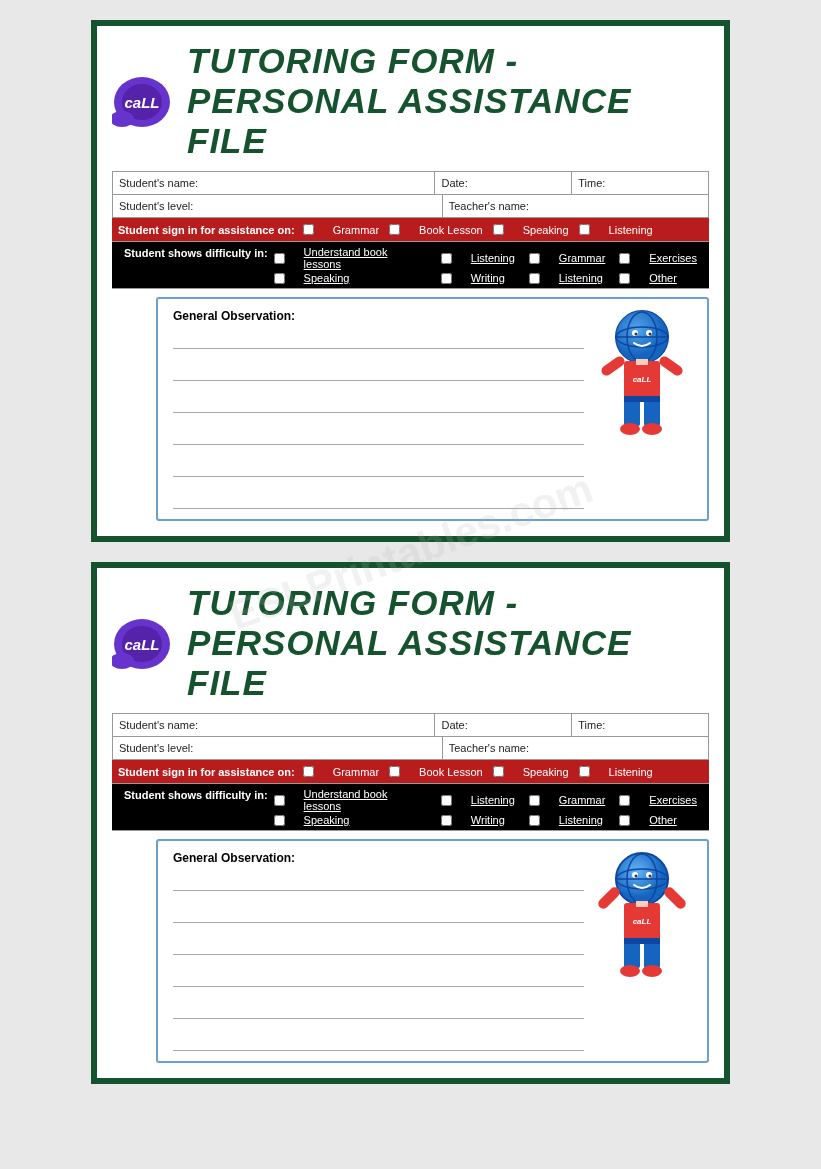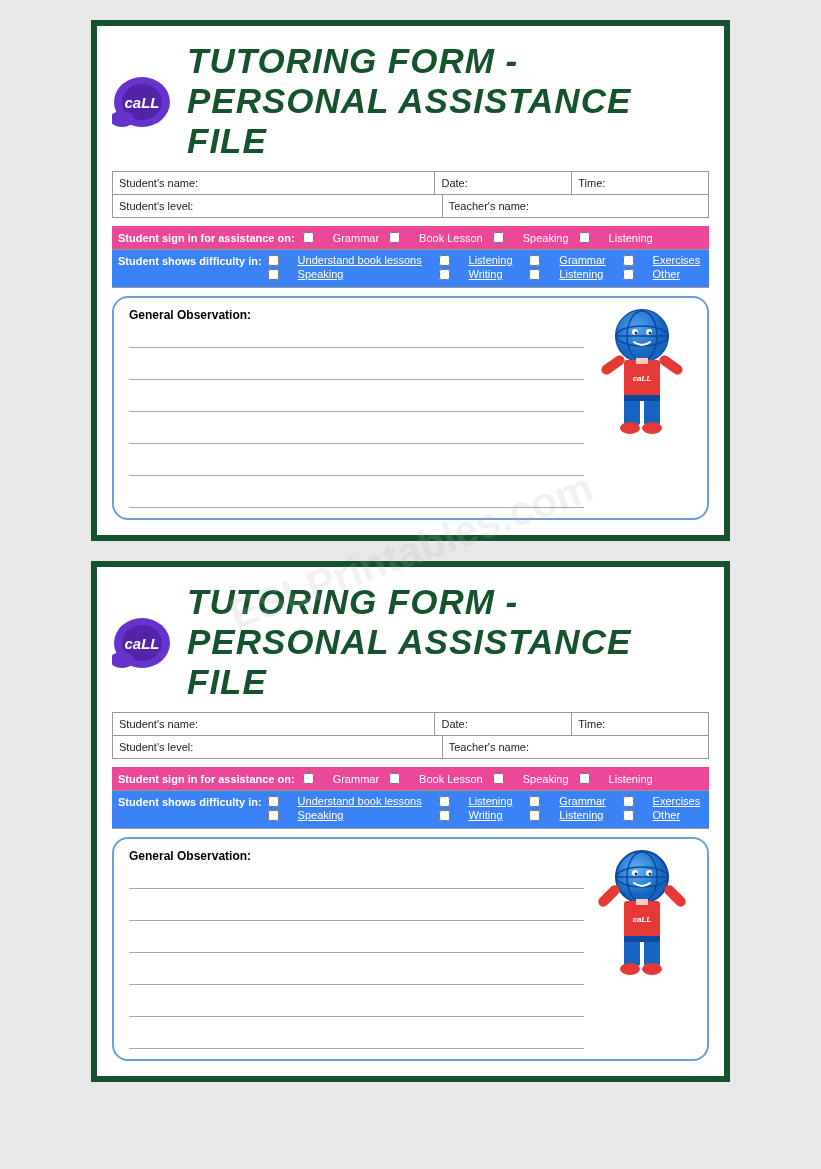--- a/index.html
+++ b/index.html
@@ -33,21 +33,21 @@
       font-size: 35px;
       font-weight: 900;
       color: #14532d;
       letter-spacing: 1px;
       font-style: italic;
       text-transform: uppercase;
       font-family: Arial Black, Arial, sans-serif;
     }
     .form-section {
       border: 1px solid #999;
-      margin-bottom: 8px;
+      margin-bottom: 0;
     }
     .form-row {
       display: flex;
       border-bottom: 1px solid #999;
     }
     .form-row:last-child {
       border-bottom: none;
     }
     .form-cell {
       padding: 4px 6px;
@@ -59,21 +59,21 @@
       align-items: center;
     }
     .form-cell:last-child {
       border-right: none;
     }
     .form-cell.label {
       font-weight: normal;
       color: #222;
     }
     .sign-in-row {
-      background: #ec4899;
+      background: #b91c1c;
       color: white;
       display: flex;
       align-items: center;
       padding: 4px 6px;
       border-bottom: 1px solid #999;
       min-height: 24px;
     }
     .sign-in-row .bold-label {
       font-weight: bold;
       font-size: 11px;
@@ -92,51 +92,52 @@
       gap: 19px;
       color: white;
       font-size: 11px;
     }
     .checkbox-item input[type="checkbox"] {
       width: 11px;
       height: 11px;
       margin: 0;
     }
     .difficulty-row {
-      background: #3b82f6;
+      background: #000000;
       color: white;
       display: flex;
       align-items: flex-start;
-      padding: 4px 6px;
+      padding: 4px 12px;
       border-bottom: 1px solid #999;
       min-height: 38px;
     }
     .difficulty-row .bold-label {
       font-weight: bold;
       font-size: 11px;
       margin-right: 6px;
       white-space: nowrap;
       padding-top: 1px;
     }
     .difficulty-checkboxes {
       display: grid;
       grid-template-columns: auto auto auto auto;
       gap: 2px 14px;
       flex: 1;
       text-decoration: underline;
     }
     .obs-box {
       border: 2px solid #6b9fd4;
-      border-radius: 16px;
+      border-radius: 3px;
       margin-top: 8px;
       padding: 10px 15px;
       position: relative;
       min-height: 175px;
       display: flex;
       gap: 8px;
+      margin-left: 44px;
     }
     .obs-content {
       flex: 1;
     }
     .obs-title {
       font-weight: bold;
       font-size: 12px;
       margin-bottom: 8px;
     }
     .obs-lines {

